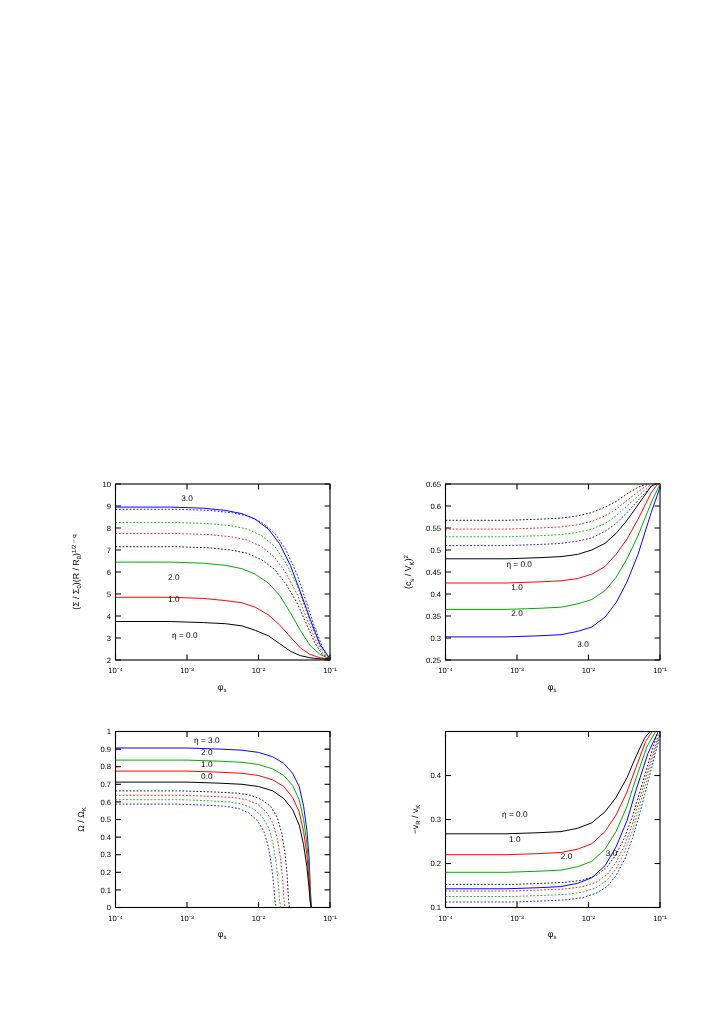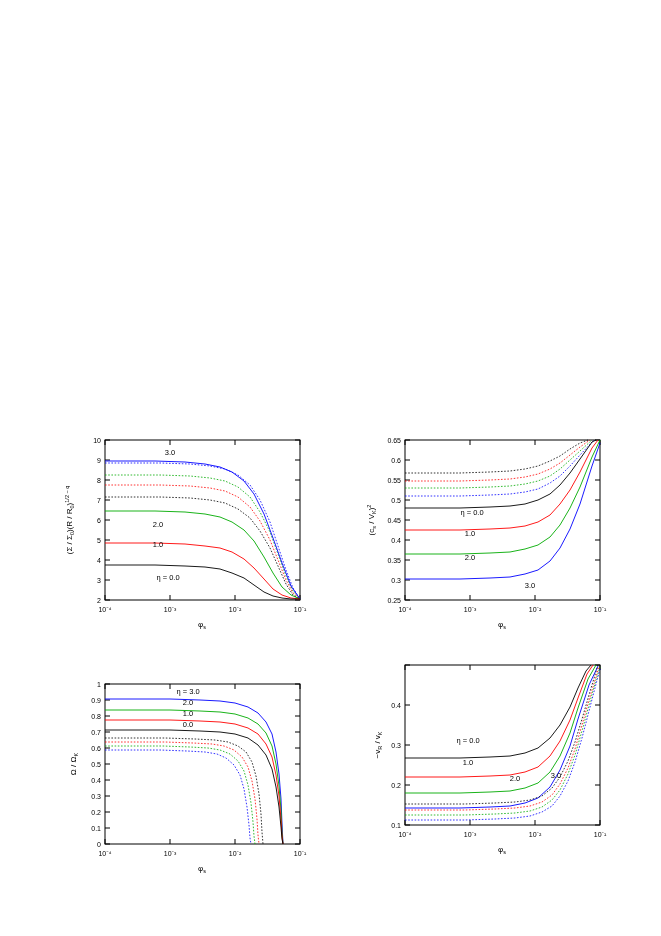--- a/index.html
+++ b/index.html
@@ -217,21 +217,21 @@
         <text class="annot" fill="#00aa00" x="110" y="130">2.0</text>
         <text class="annot" fill="#0000ff" x="170" y="158">3.0</text>
       </g>
       <g>
         <text x="142" y="197" class="axlabel"><tspan>φ</tspan><tspan font-size="5.5" dy="2">s</tspan></text>
         <text transform="translate(14,90) rotate(-90)" class="axlabel"><tspan>(c</tspan><tspan font-size="5.5" dy="2">s</tspan><tspan dy="-2"> / V</tspan><tspan font-size="5.5" dy="2">K</tspan><tspan dy="-2">)</tspan><tspan font-size="5.5" dy="-3">2</tspan></text>
       </g>
     </svg>
   </div>
 
-  <div class="panel" style="left:60px; top:674px;">
+  <div class="panel" style="left:60px; top:655px;">
     <svg width="260" height="205" viewBox="0 0 260 205">
       <g>
         <rect x="45" y="10" width="195" height="160" class="axis-line"></rect>
       </g>
       <g>
         <line x1="45" y1="170" x2="50" y2="170" class="tick"></line>
         <line x1="45" y1="154" x2="50" y2="154" class="tick"></line>
         <line x1="45" y1="138" x2="50" y2="138" class="tick"></line>
         <line x1="45" y1="122" x2="50" y2="122" class="tick"></line>
         <line x1="45" y1="106" x2="50" y2="106" class="tick"></line>

